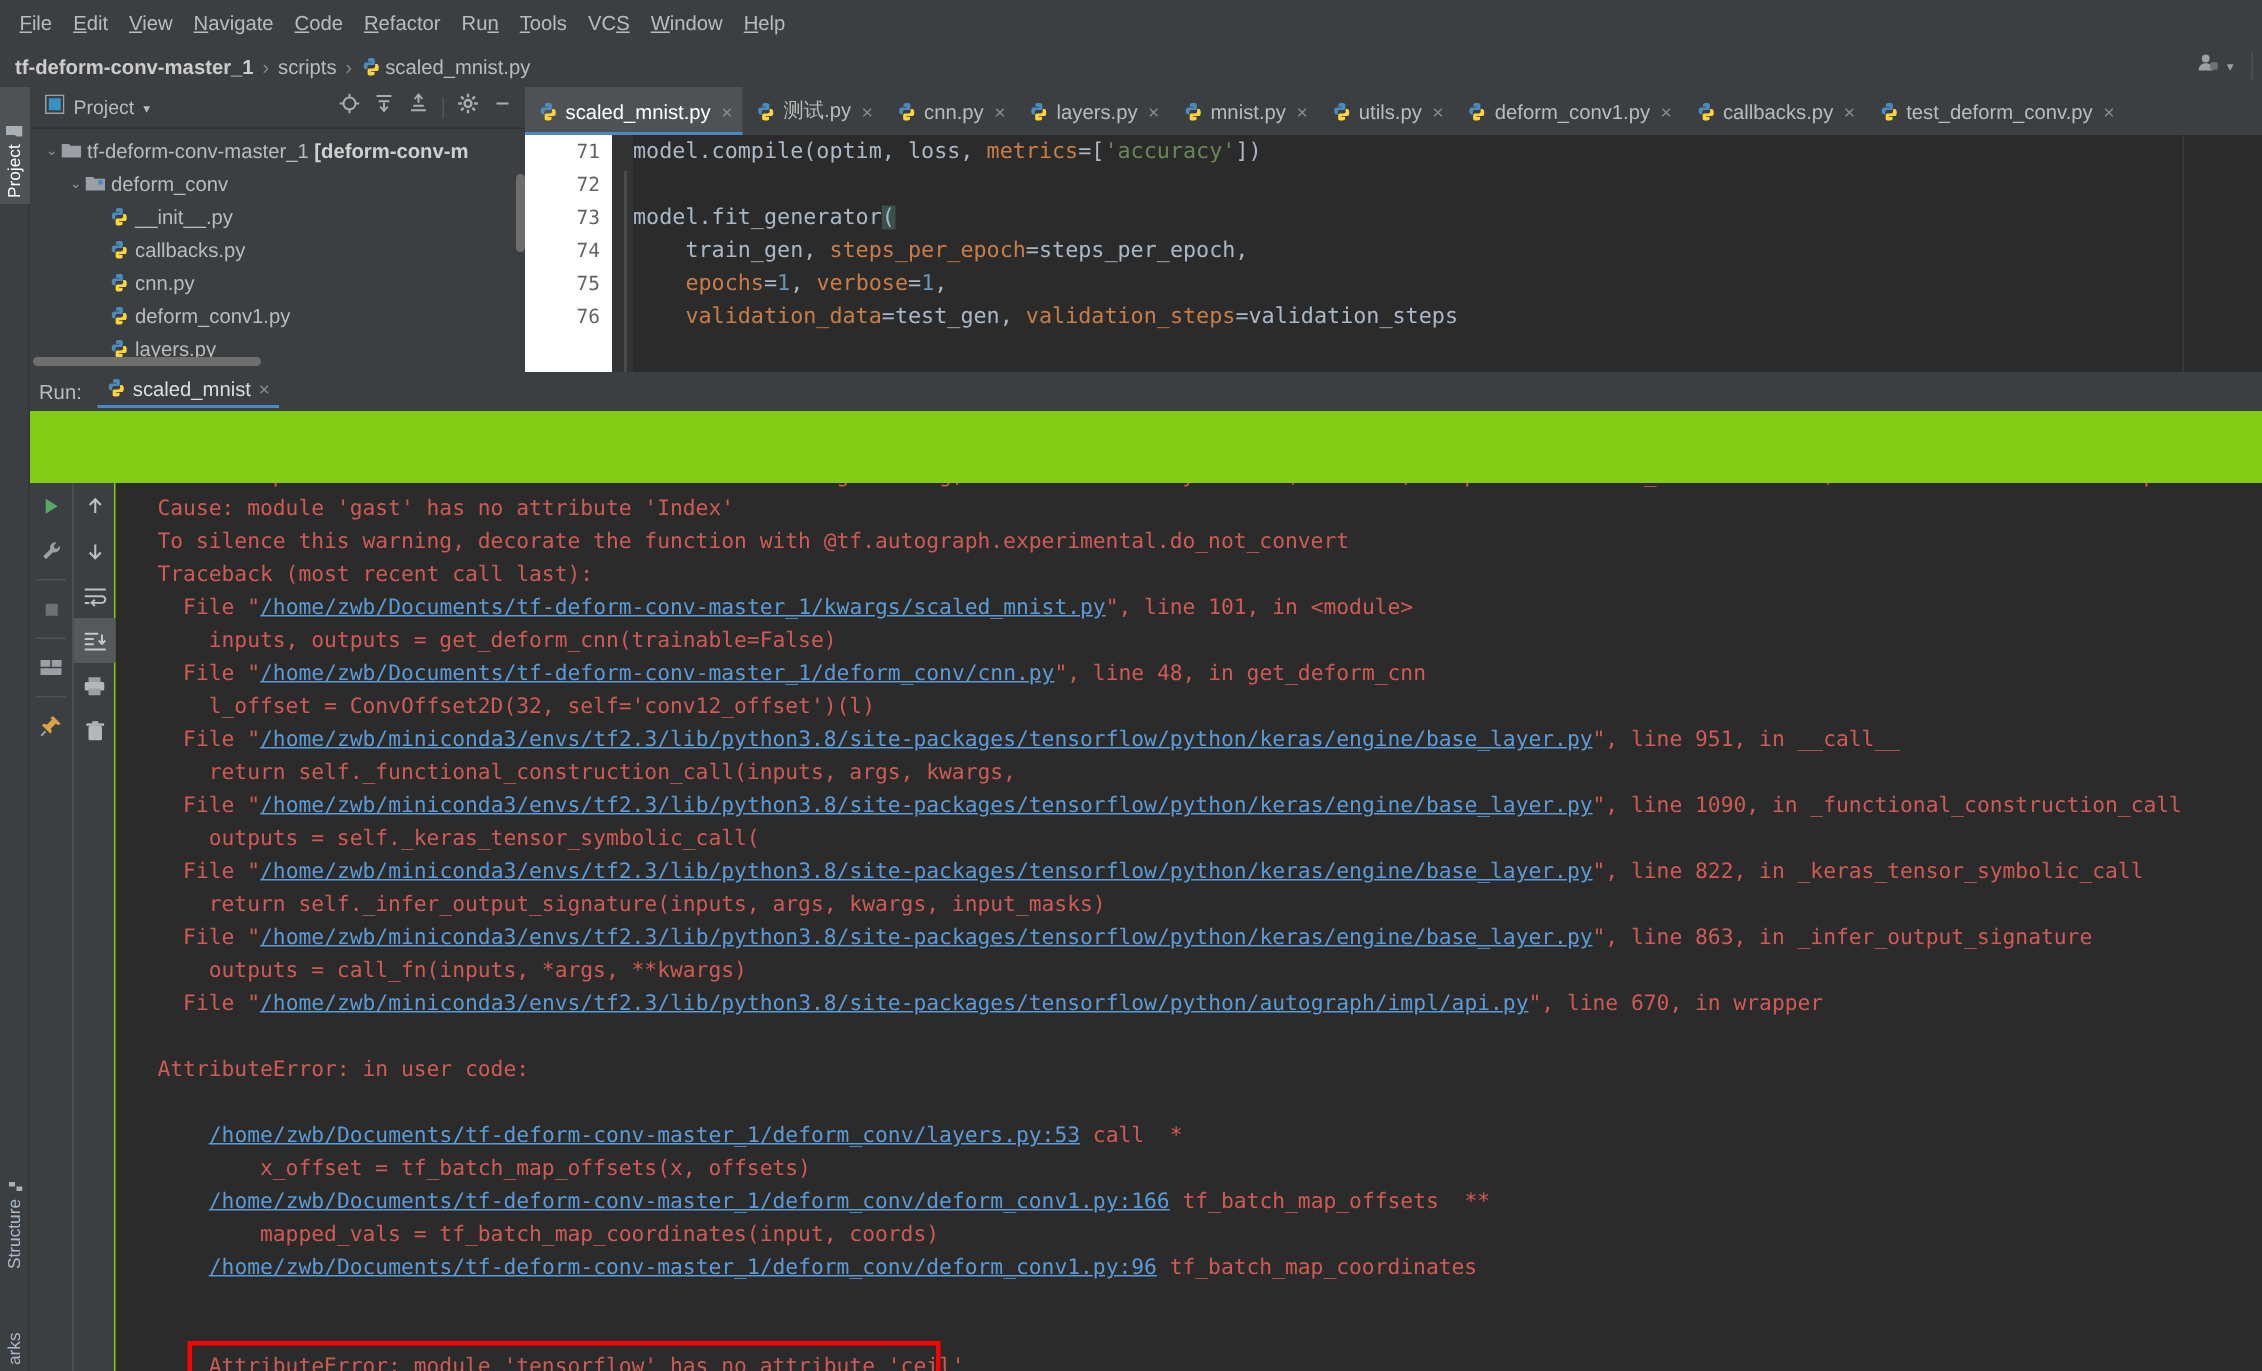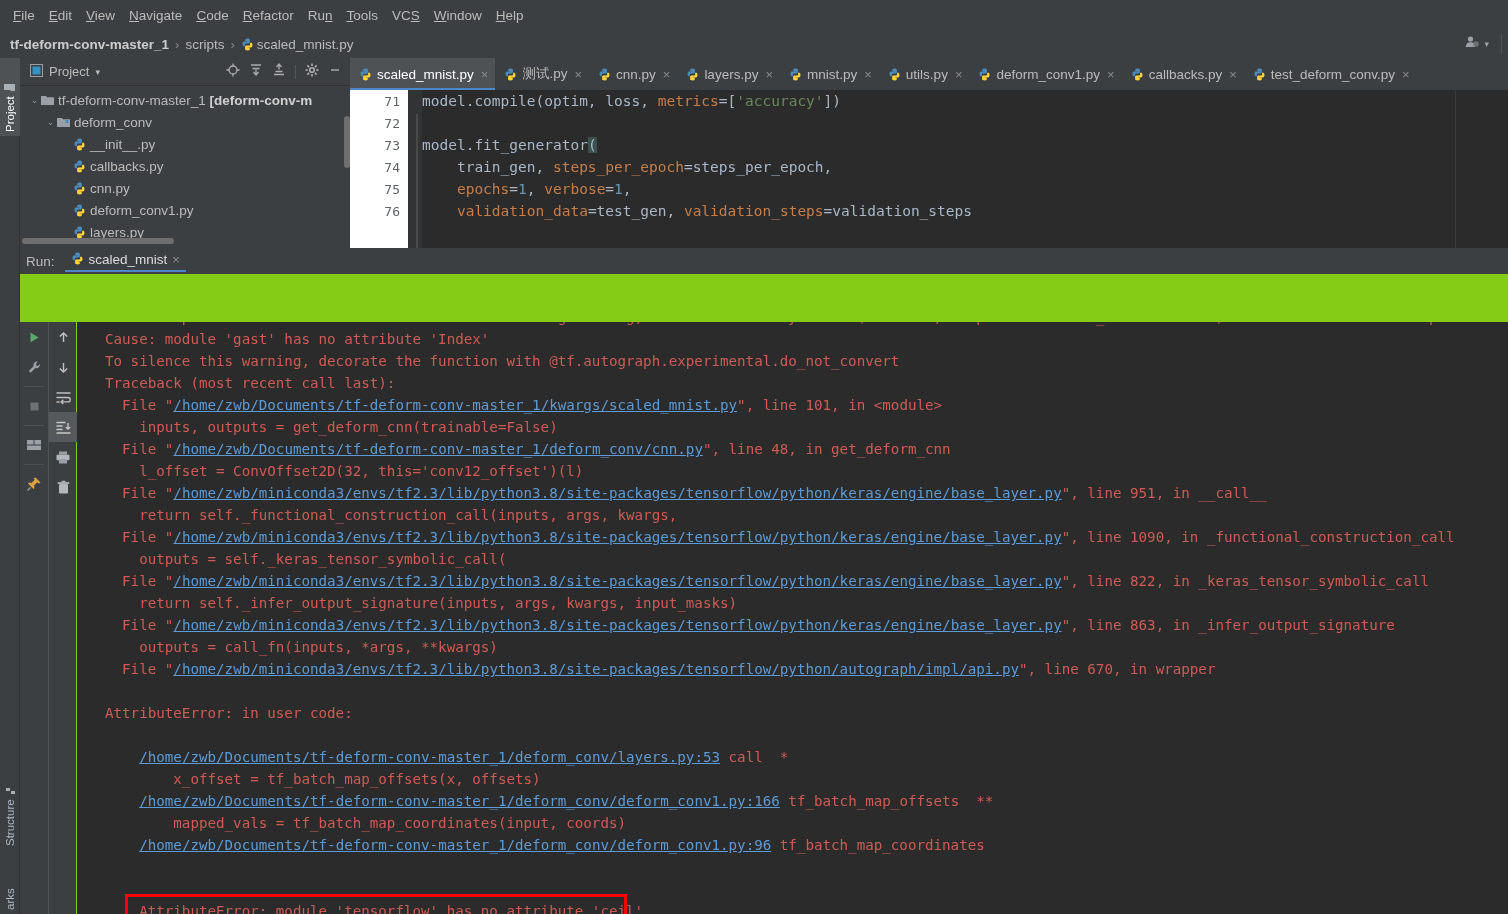--- a/index.html
+++ b/index.html
@@ -558,21 +558,21 @@
       </div>
 
       <div class="console" id="console">
           <div class="oline" style="top: -13px; left: 28px;"><span>Please report this to the TensorFlow team. When filing the bug, set the verbosity to 10 (on Linux, `export AUTOGRAPH_VERBOSITY=10`) and attach the full output.</span></div>
           <div class="oline" style="top: 9px; left: 28px;"><span>Cause: module 'gast' has no attribute 'Index'</span></div>
           <div class="oline" style="top: 31px; left: 28px;"><span>To silence this warning, decorate the function with @tf.autograph.experimental.do_not_convert</span></div>
           <div class="oline" style="top: 53px; left: 28px;"><span>Traceback (most recent call last):</span></div>
           <div class="oline" style="top: 75px; left: 28px;"><span>  File "</span><span class="lnk">/home/zwb/Documents/tf-deform-conv-master_1/kwargs/scaled_mnist.py</span><span>", line 101, in &lt;module&gt;</span></div>
           <div class="oline" style="top: 97px; left: 28px;"><span>    inputs, outputs = get_deform_cnn(trainable=False)</span></div>
           <div class="oline" style="top: 119px; left: 28px;"><span>  File "</span><span class="lnk">/home/zwb/Documents/tf-deform-conv-master_1/deform_conv/cnn.py</span><span>", line 48, in get_deform_cnn</span></div>
-          <div class="oline" style="top: 141px; left: 28px;"><span>    l_offset = ConvOffset2D(32, this='conv12_offset')(l)</span></div>
+          <div class="oline" style="top: 141px; left: 28px;"><span>    l_offset = ConvOffset2D(32, self='conv12_offset')(l)</span></div>
           <div class="oline" style="top: 163px; left: 28px;"><span>  File "</span><span class="lnk">/home/zwb/miniconda3/envs/tf2.3/lib/python3.8/site-packages/tensorflow/python/keras/engine/base_layer.py</span><span>", line 951, in __call__</span></div>
           <div class="oline" style="top: 185px; left: 28px;"><span>    return self._functional_construction_call(inputs, args, kwargs,</span></div>
           <div class="oline" style="top: 207px; left: 28px;"><span>  File "</span><span class="lnk">/home/zwb/miniconda3/envs/tf2.3/lib/python3.8/site-packages/tensorflow/python/keras/engine/base_layer.py</span><span>", line 1090, in _functional_construction_call</span></div>
           <div class="oline" style="top: 229px; left: 28px;"><span>    outputs = self._keras_tensor_symbolic_call(</span></div>
           <div class="oline" style="top: 251px; left: 28px;"><span>  File "</span><span class="lnk">/home/zwb/miniconda3/envs/tf2.3/lib/python3.8/site-packages/tensorflow/python/keras/engine/base_layer.py</span><span>", line 822, in _keras_tensor_symbolic_call</span></div>
           <div class="oline" style="top: 273px; left: 28px;"><span>    return self._infer_output_signature(inputs, args, kwargs, input_masks)</span></div>
           <div class="oline" style="top: 295px; left: 28px;"><span>  File "</span><span class="lnk">/home/zwb/miniconda3/envs/tf2.3/lib/python3.8/site-packages/tensorflow/python/keras/engine/base_layer.py</span><span>", line 863, in _infer_output_signature</span></div>
           <div class="oline" style="top: 317px; left: 28px;"><span>    outputs = call_fn(inputs, *args, **kwargs)</span></div>
           <div class="oline" style="top: 339px; left: 28px;"><span>  File "</span><span class="lnk">/home/zwb/miniconda3/envs/tf2.3/lib/python3.8/site-packages/tensorflow/python/autograph/impl/api.py</span><span>", line 670, in wrapper</span></div>
           <div class="oline" style="top: 383px; left: 28px;"><span>AttributeError: in user code:</span></div>

